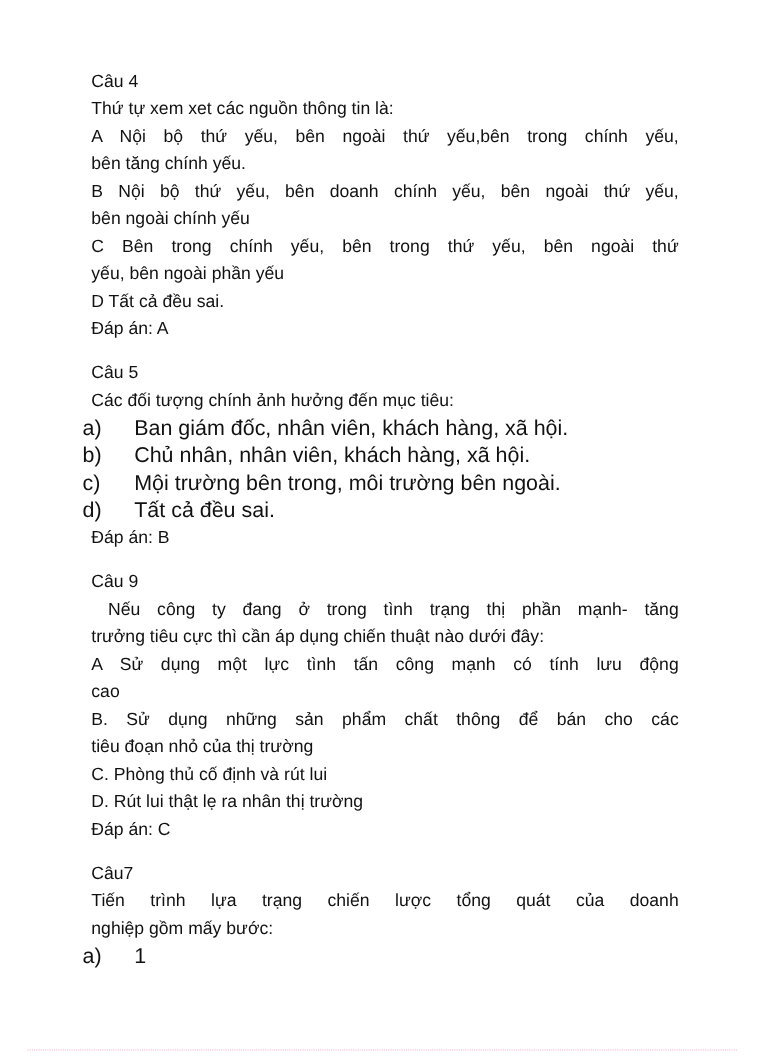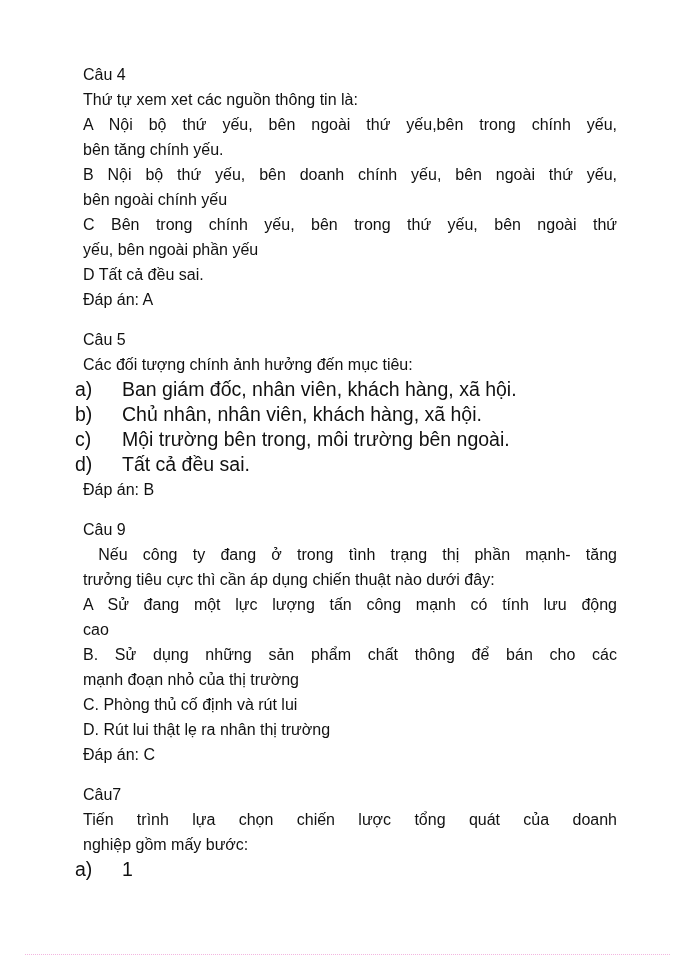--- a/index.html
+++ b/index.html
@@ -88,32 +88,32 @@
     <div class="list-item" style="top:452px">
       <span class="marker">d)</span><span>Tất cả đều sai.</span>
     </div>
     <div class="line" style="top:477px">Đáp án: B</div>
   </div>
 
   <div>
     <div class="line" style="top:517px">Câu 9</div>
     <div class="line justify" style="top:542px; white-space:pre;"> Nếu công ty đang ở trong tình trạng thị phần mạnh- tăng</div>
     <div class="line" style="top:567px">trưởng tiêu cực thì cần áp dụng chiến thuật nào dưới đây:</div>
-    <div class="line justify" style="top:592px">A Sử đang một lực lượng tấn công mạnh có tính lưu động</div>
+    <div class="line justify" style="top:592px">A Sử dụng một lực tình tấn công mạnh có tính lưu động</div>
     <div class="line" style="top:617px">cao</div>
     <div class="line justify" style="top:642px">B. Sử dụng những sản phẩm chất thông để bán cho các</div>
-    <div class="line" style="top:667px">mạnh đoạn nhỏ của thị trường</div>
+    <div class="line" style="top:667px">tiêu đoạn nhỏ của thị trường</div>
     <div class="line" style="top:692px">C. Phòng thủ cố định và rút lui</div>
     <div class="line" style="top:717px">D. Rút lui thật lẹ ra nhân thị trường</div>
     <div class="line" style="top:742px">Đáp án: C</div>
   </div>
 
   <div>
     <div class="line" style="top:782px">Câu7</div>
-    <div class="line justify" style="top:807px">Tiến trình lựa chọn chiến lược tổng quát  của doanh</div>
+    <div class="line justify" style="top:807px">Tiến trình lựa trạng chiến lược tổng quát  của doanh</div>
     <div class="line" style="top:832px">nghiệp gồm mấy bước:</div>
     <div class="list-item" style="top:857px">
       <span class="marker">a)</span><span>1</span>
     </div>
   </div>
 
   <div class="page-break"></div>
 </div>
 
 </body></html>

